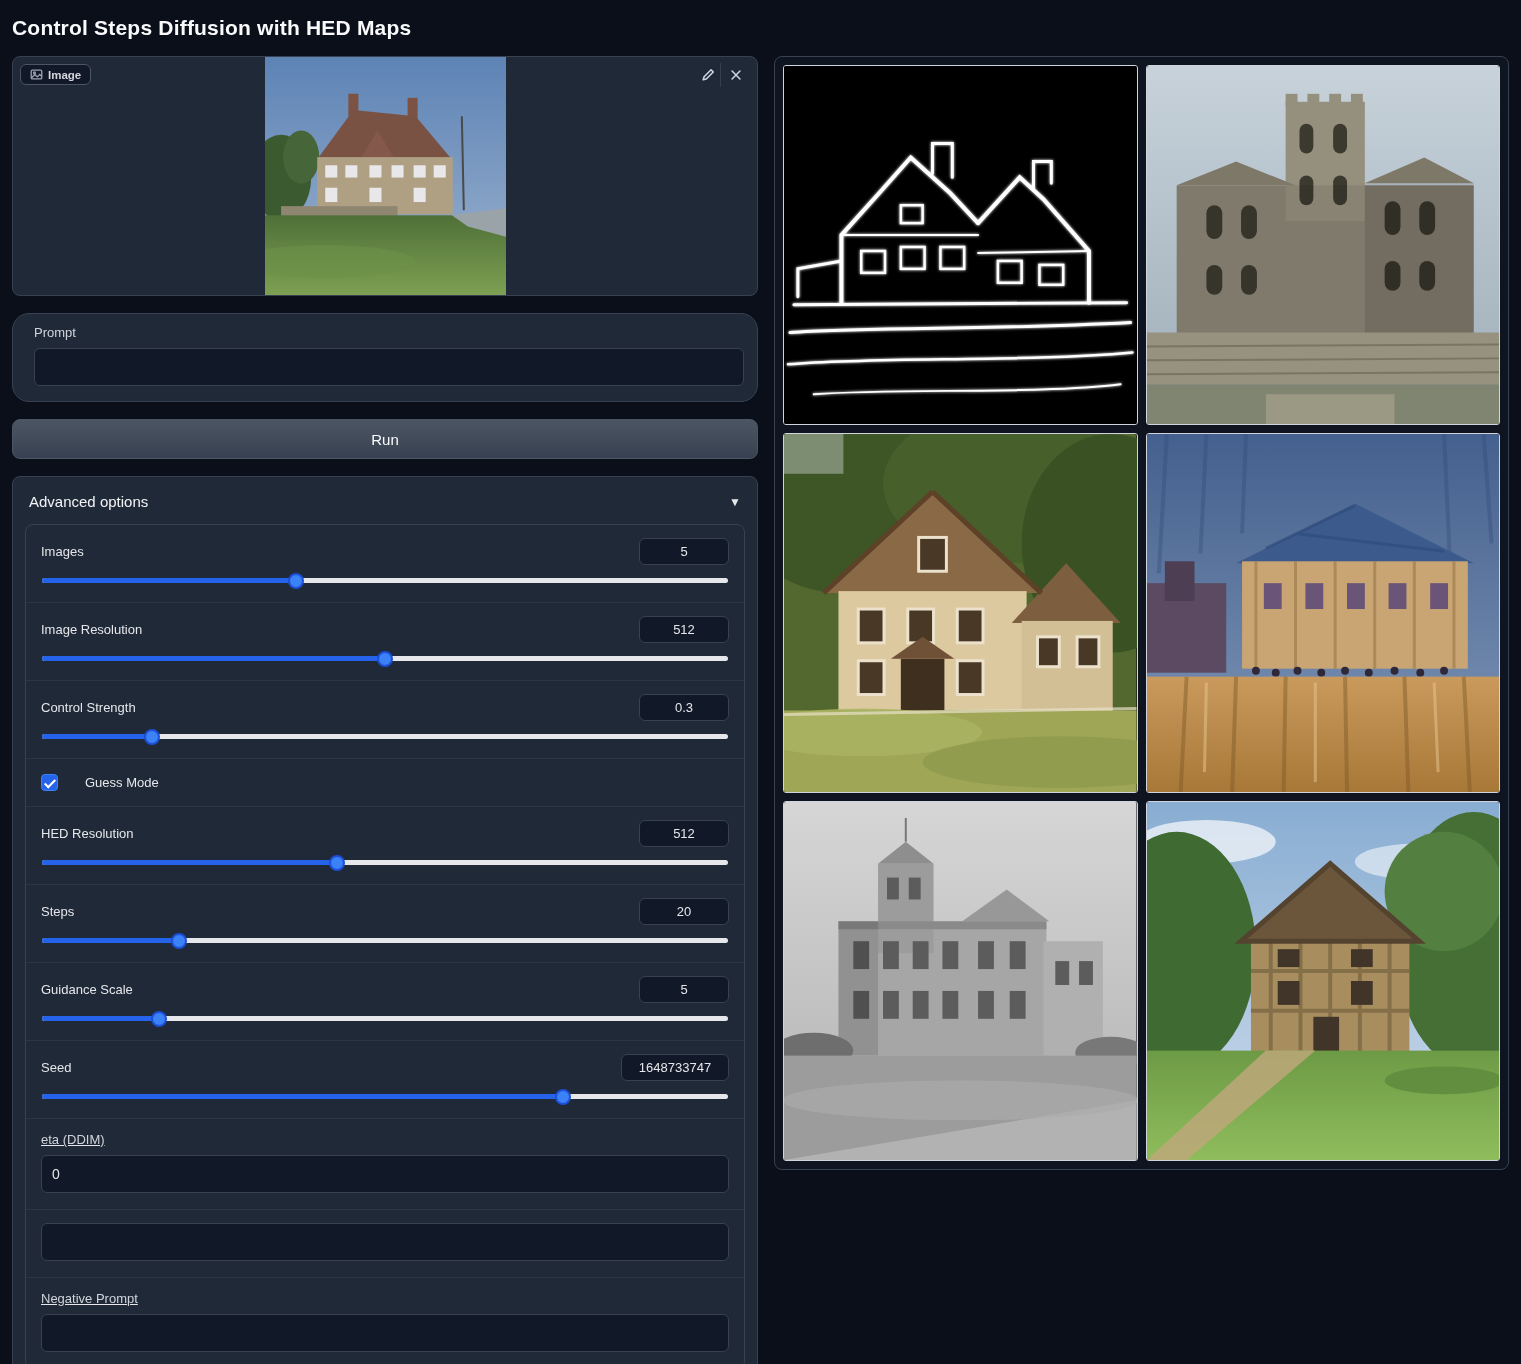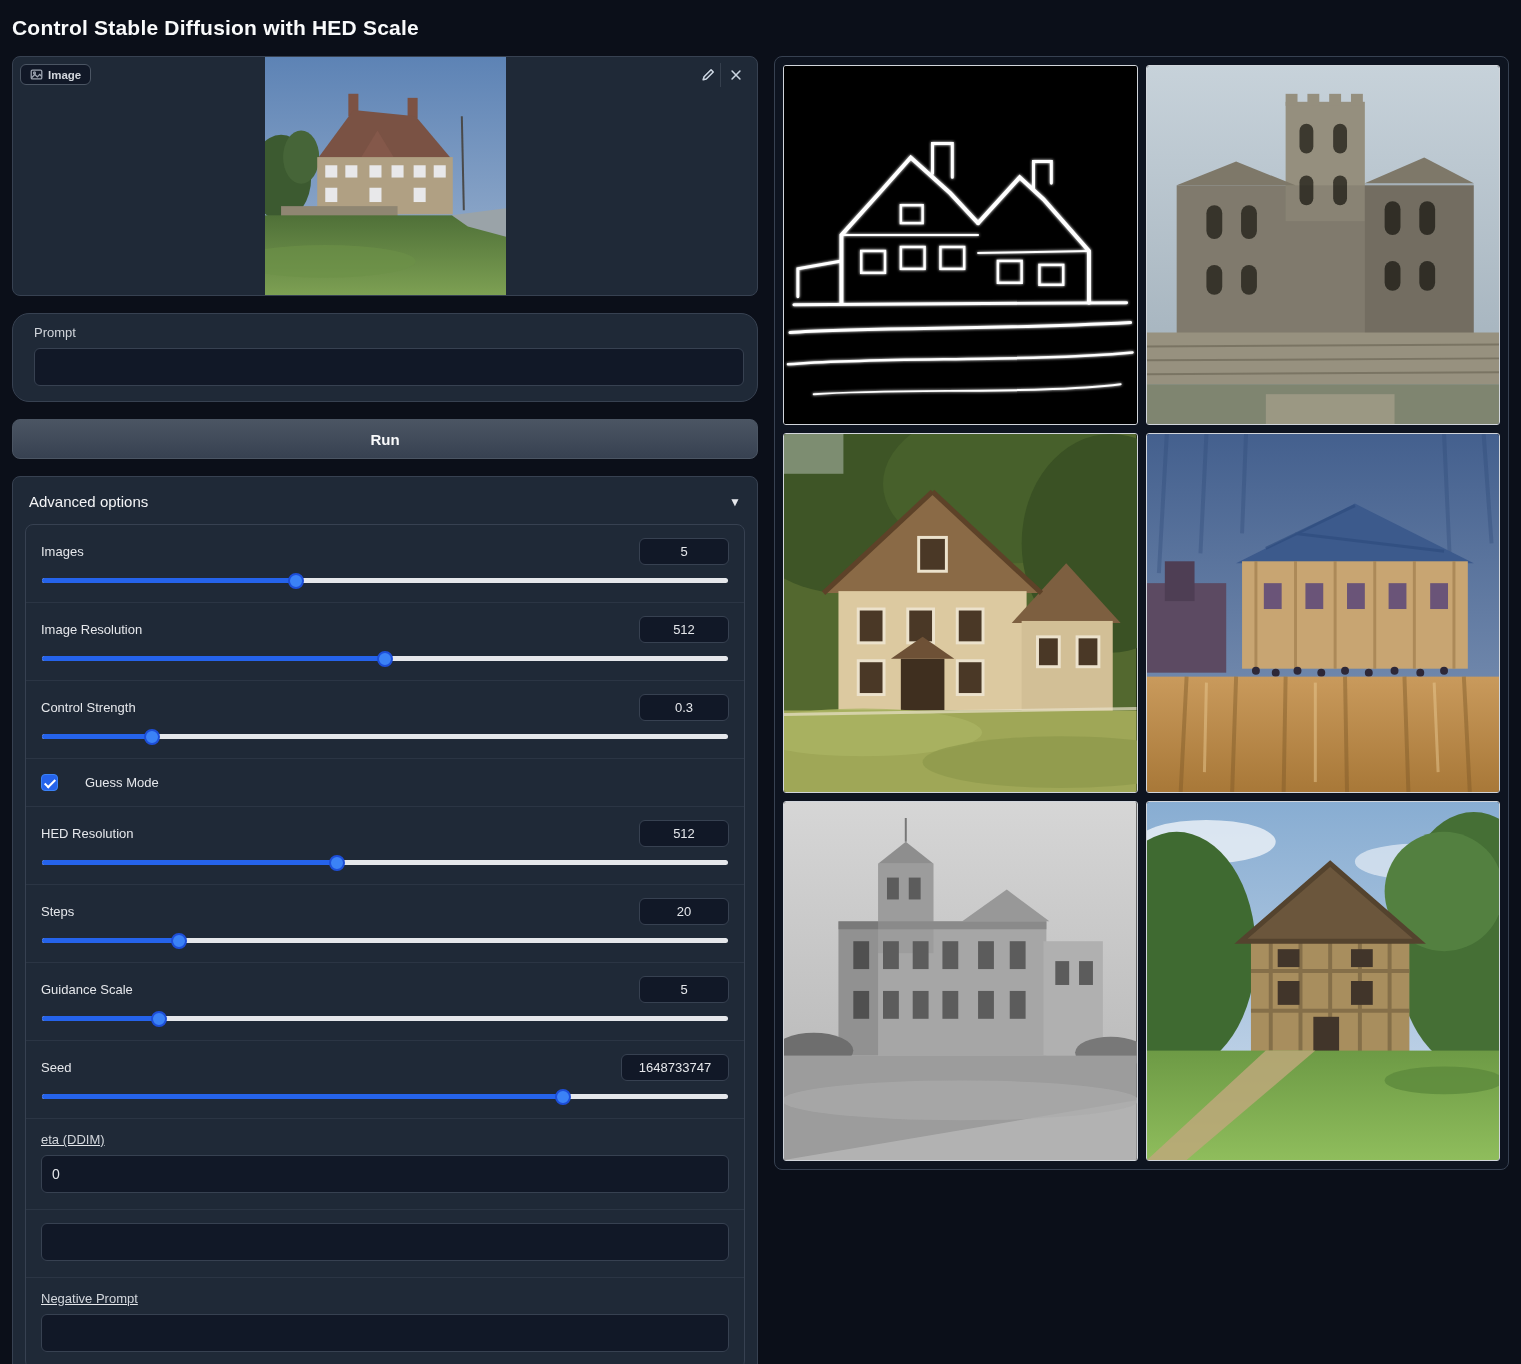--- a/index.html
+++ b/index.html
@@ -41,21 +41,21 @@
   .text-input {
     width: 100%; height: 38px; background: #111827; border: 1px solid #374151; border-radius: 6px;
     color: #e5e7eb; font-size: 14px; padding: 0 10px; outline: none;
     font-family: "Liberation Sans", sans-serif;
   }
 
   
   .run-btn {
     width: 100%; height: 40px; border-radius: 8px; cursor: pointer;
     background: linear-gradient(180deg, #4b5563 0%, #374151 100%);
-    border: 1px solid #4b5563; color: #f9fafb; font-size: 15px; font-weight: 700;
+    border: 1px solid #4b5563; color: #f9fafb; font-size: 15px; font-weight: 400;
     font-family: "Liberation Sans", sans-serif;
   }
 
   
   .advanced { padding: 10px 12px 12px 12px; }
   .acc-header { display: flex; align-items: center; justify-content: space-between; padding: 6px 4px 4px 4px; cursor: pointer; }
   .acc-title { font-size: 15px; color: #f3f4f6; }
   .acc-arrow { font-size: 12px; color: #e5e7eb; }
   .acc-body { margin-top: 10px; border: 1px solid #374151; border-radius: 8px; background: #1f2937; overflow: hidden; }
 
@@ -94,21 +94,21 @@
   
   .gallery { border: 1px solid #374151; border-radius: 8px; padding: 8px; background: #0e1420; }
   .gallery-grid { display: grid; grid-template-columns: 1fr 1fr; gap: 8px; }
   .gallery-cell { height: 360px; border: 1px solid #d1d5db; border-radius: 3px; overflow: hidden; cursor: pointer; background: #000; }
   .gallery-cell svg { display: block; width: 100%; height: 100%; }
 </style>
 </head>
 <body>
 
 <div class="page">
-  <h1 class="app-title">Control Stable Diffusion with HED Scale</h1>
+  <h1 class="app-title">Control Steps Diffusion with HED Maps</h1>
 
   <div class="columns">
 
     <div class="left-col">
 
       <div class="block image-block">
         <div class="img-chip">
           <svg viewBox="0 0 16 16">
             <rect x="1.5" y="2.5" width="13" height="11" rx="1.5"></rect>
             <circle cx="5.5" cy="6" r="1.2"></circle>

